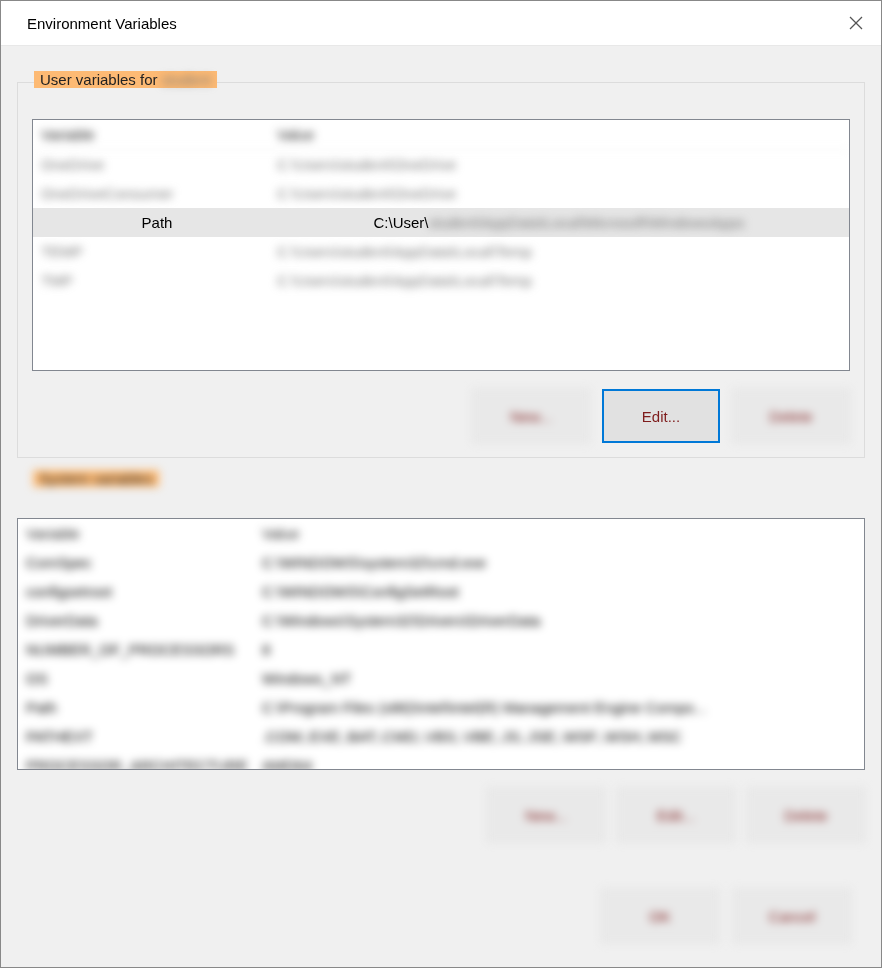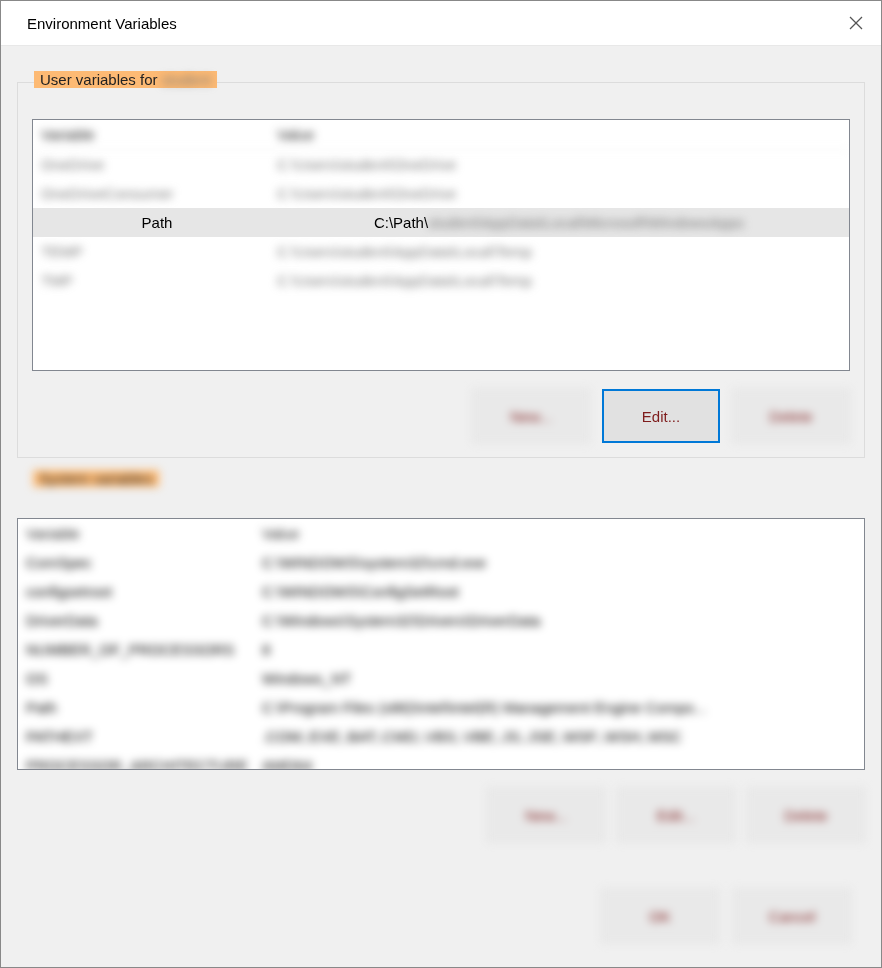--- a/index.html
+++ b/index.html
@@ -154,21 +154,21 @@
           <div class="col-var">OneDrive</div>
           <div class="col-val">C:\Users\student\OneDrive</div>
         </div>
         <div class="row blur">
           <div class="col-var">OneDriveConsumer</div>
           <div class="col-val">C:\Users\student\OneDrive</div>
         </div>
         <div class="row selected">
           <div class="col-var">Path</div>
           <div class="col-val">
-            <span>C:\Path\</span><span class="blur">student\AppData\Local\Microsoft\WindowsApps</span>
+            <span>C:\User\</span><span class="blur">student\AppData\Local\Microsoft\WindowsApps</span>
           </div>
         </div>
         <div class="row blur">
           <div class="col-var">TEMP</div>
           <div class="col-val">C:\Users\student\AppData\Local\Temp</div>
         </div>
         <div class="row blur">
           <div class="col-var">TMP</div>
           <div class="col-val">C:\Users\student\AppData\Local\Temp</div>
         </div>

